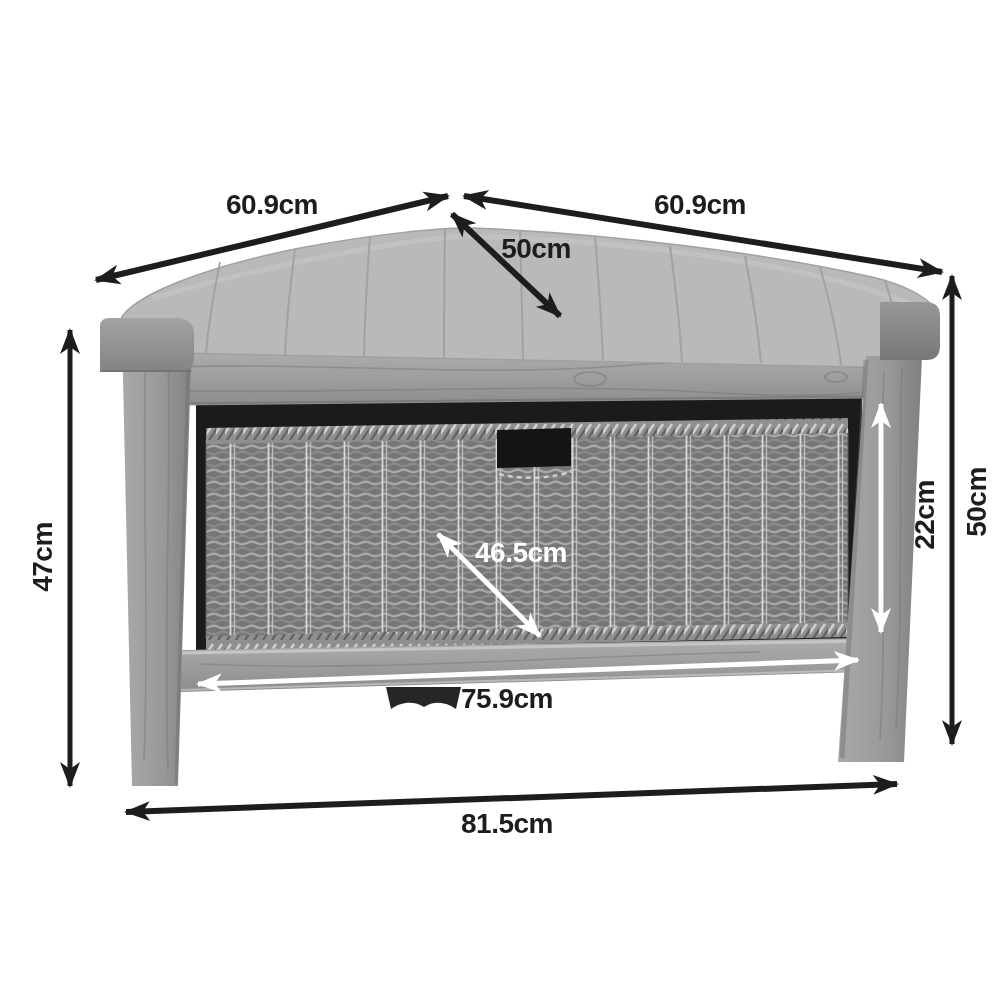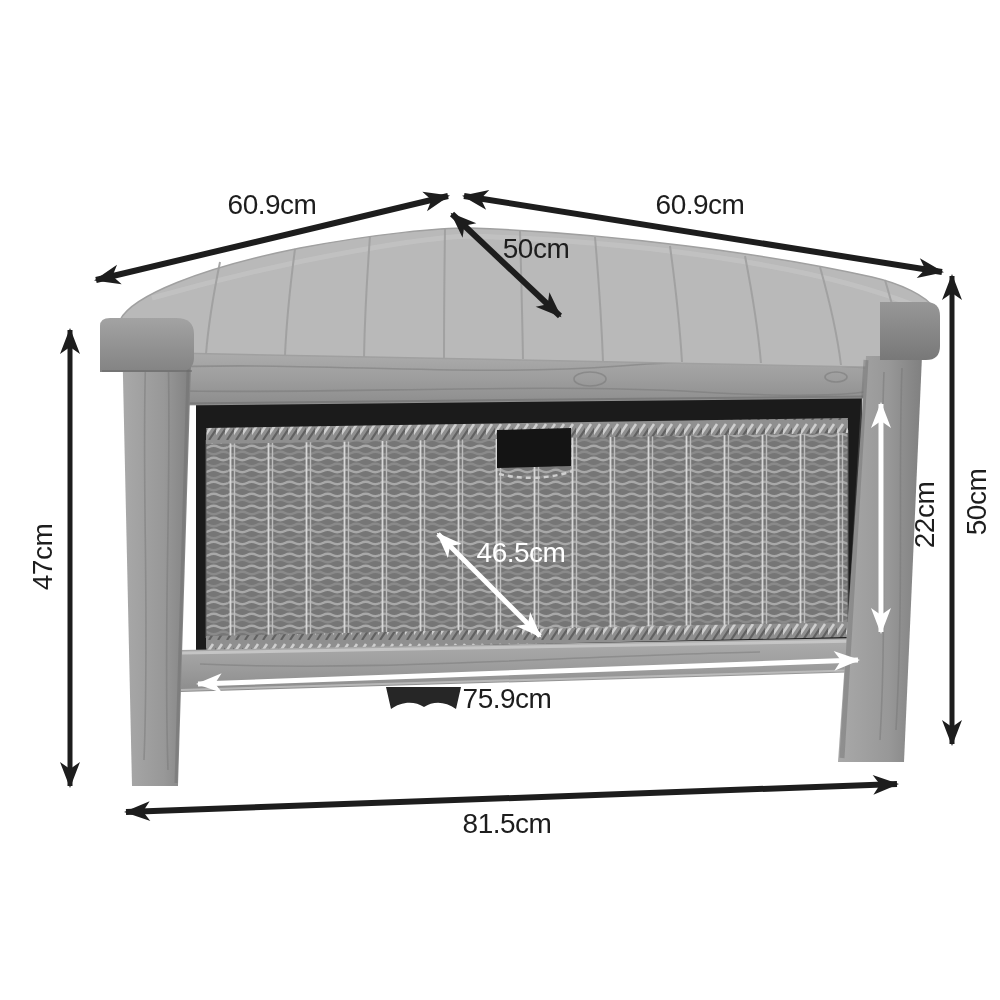--- a/index.html
+++ b/index.html
@@ -1,16 +1,16 @@
 <!DOCTYPE html>
 <html><head>
 <meta charset="utf-8">
 <style>
   html,body{margin:0;padding:0;background:#ffffff;}
-  .stage{position:relative;width:1000px;height:1000px;background:#ffffff;overflow:hidden;}
+  .stage{position:relative;width:1000px;height:1000px;background:#ffffff;overflow:hidden;font-weight:bold;}
   svg{display:block;}
   .lbl{font-family:"Liberation Sans",sans-serif;font-size:28px;letter-spacing:-0.5px;fill:#1d1d1d;}
   .lblW{font-family:"Liberation Sans",sans-serif;font-size:28px;letter-spacing:-0.5px;fill:#ffffff;}
   .dim{fill:none;}
   .grain{fill:none;stroke:#747474;stroke-width:1.6;opacity:.45;}
   .seam{fill:none;stroke:#9e9e9e;stroke-width:2;opacity:.9;}
 </style>
 </head>
 <body>
 

